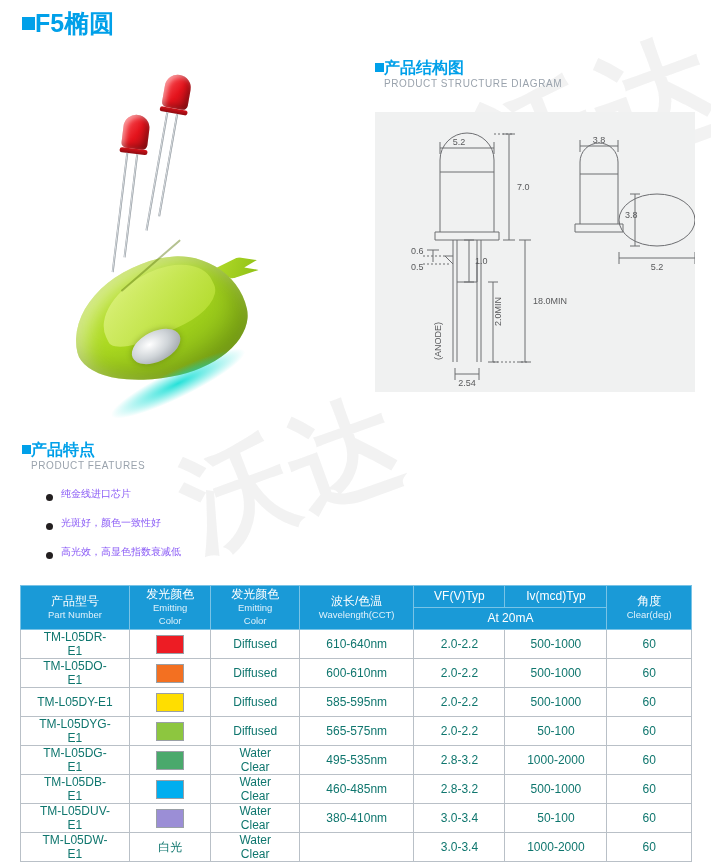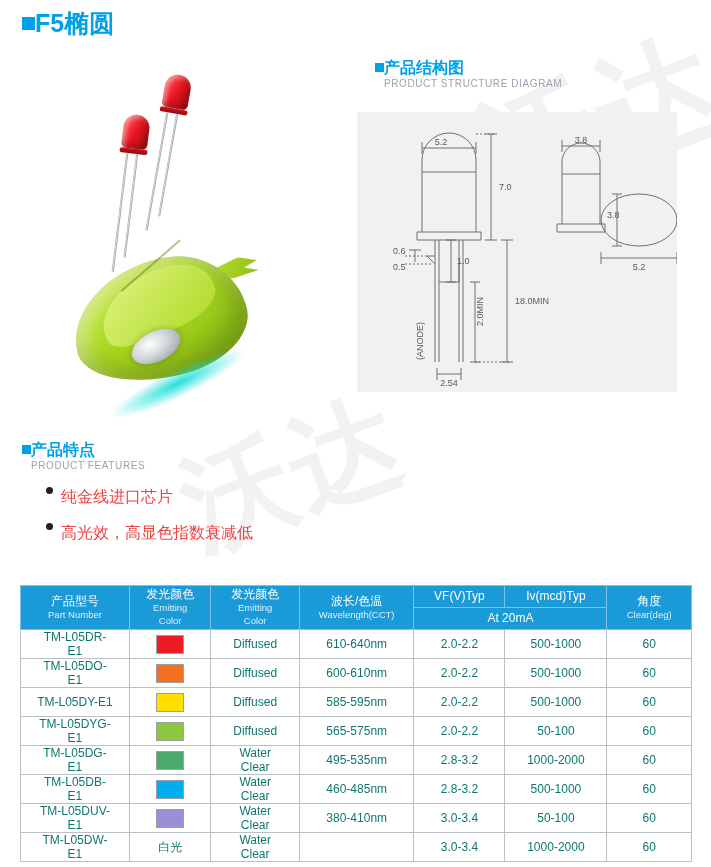--- a/index.html
+++ b/index.html
@@ -161,41 +161,41 @@
     width: 46px; height: 20px;
     background: linear-gradient(120deg,#b4dc2a,#8fc016);
     clip-path: polygon(0 40%, 60% 0, 100% 30%, 70% 55%, 100% 80%, 40% 100%);
     transform: rotate(-10deg);
   }
 
   
   #structure-section { position: absolute; left: 375px; top: 58px; z-index: 3; }
   #structure-panel {
     position: absolute;
-    left: 357px; top: 112px;
+    left: 375px; top: 112px;
     width: 320px; height: 280px;
     background: #f0f1f1;
     z-index: 2;
   }
   .diagram-svg { position: absolute; left: 0; top: 0; }
 
   
   #features-section { position: absolute; left: 22px; top: 440px; z-index: 3; }
   #application-section { position: absolute; left: 375px; top: 440px; z-index: 3; }
   .bullet-list {
     margin: 16px 0 0 24px;
     padding: 0;
     list-style: none;
   }
   .bullet-list li {
     display: flex;
-    align-items: flex-start;
+    align-items: flex-end;
     gap: 8px;
-    font-size: 16px;
-    color: #ef4444;
+    font-size: 10px;
+    color: #8b5cf6;
     margin-bottom: 15px;
     white-space: nowrap;
   }
   .bullet-list li::before {
     content: "";
     width: 7px; height: 7px;
     background: #231f20;
     border-radius: 50%;
     flex: 0 0 auto;
   }
@@ -386,20 +386,23 @@
       <div>
         <div class="title-sub">产品特点</div>
         <div class="title-sub-en">PRODUCT FEATURES</div>
       </div>
     </div>
     <ul class="bullet-list">
       <li>
           <span>纯金线进口芯片</span>
         </li>
       <li>
+          <span>光斑好，颜色一致性好</span>
+        </li>
+      <li>
           <span>高光效，高显色指数衰减低</span>
         </li>
     </ul>
   </div>
 
 
   <table id="spec-table">
     <thead>
       <tr>
         <th class="col-part" rowspan="2">

